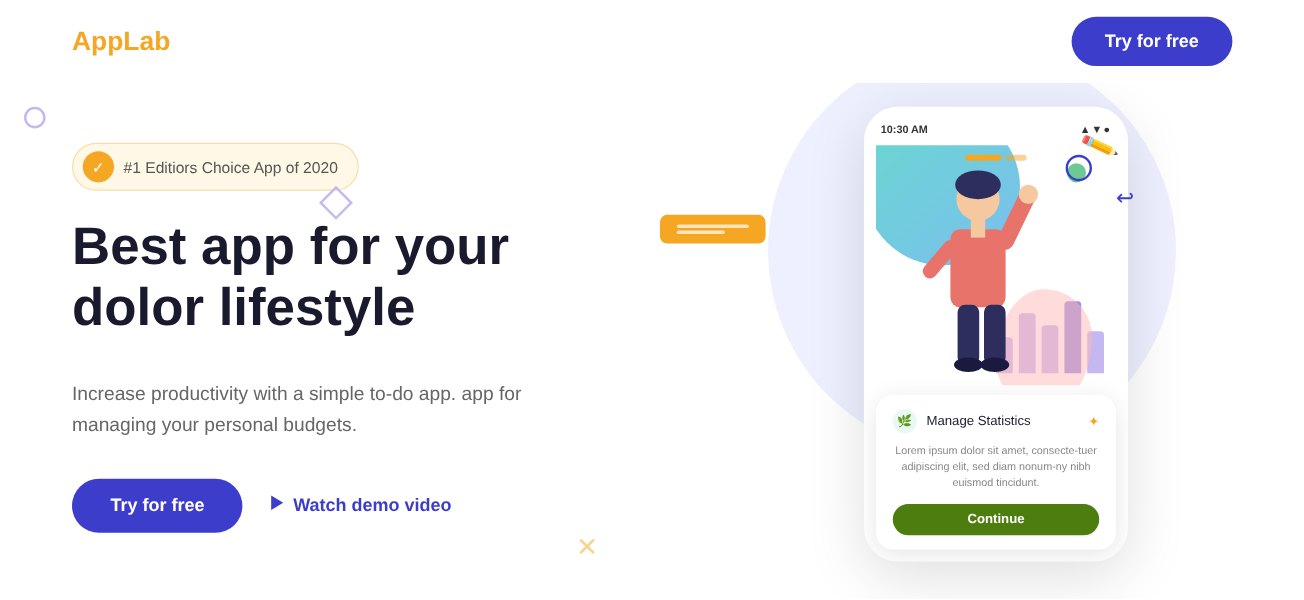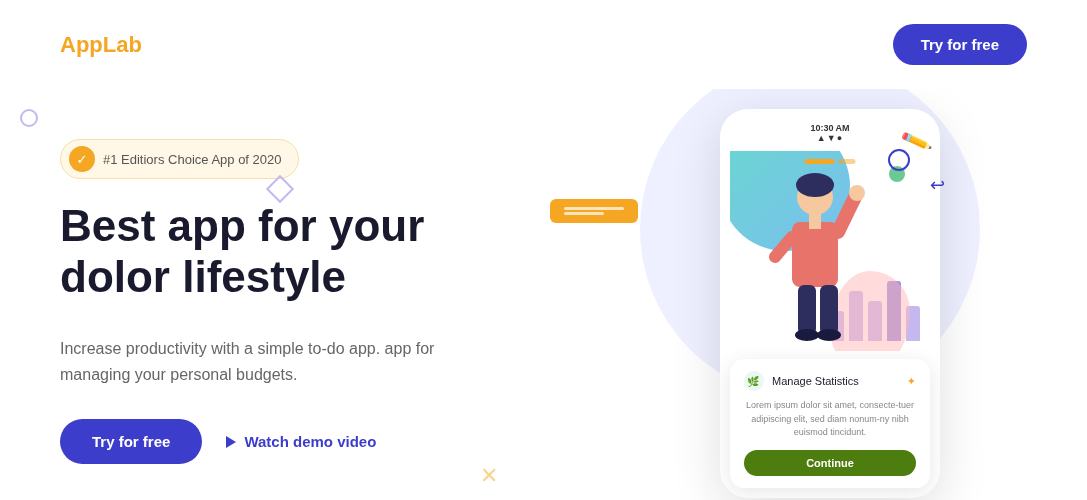--- a/index.html
+++ b/index.html
@@ -3,21 +3,21 @@
   <meta charset="utf-8">
   <style>
     * { margin: 0; padding: 0; box-sizing: border-box; }
     body { font-family: 'Segoe UI', Arial, sans-serif; background: #fff; overflow: hidden; width: 1087px; height: 500px; }
 
     
     nav {
       display: flex;
       align-items: center;
       justify-content: space-between;
-      padding: 24px 60px;
+      padding: 14px 60px;
       background: #fff;
       position: relative;
       z-index: 10;
     }
     .logo {
       font-size: 22px;
       font-weight: 700;
       color: #1a1a2e;
     }
     .logo span { color: #f5a623; }
@@ -156,21 +156,21 @@
       cursor: pointer;
     }
     .btn-watch {
       background: none;
       border: none;
       color: #3d3dcc;
       font-size: 15px;
       font-weight: 600;
       cursor: pointer;
       display: flex;
-      align-items: center;
+      align-items: flex-start;
       gap: 8px;
     }
     .play-icon {
       width: 0;
       height: 0;
       border-style: solid;
       border-width: 6px 0 6px 10px;
       border-color: transparent transparent transparent #3d3dcc;
       display: inline-block;
     }
@@ -207,21 +207,20 @@
       padding: 14px 10px 10px;
       z-index: 2;
       overflow: hidden;
     }
     .phone-status {
       display: flex;
       justify-content: space-between;
       align-items: center;
       padding: 0 4px;
       margin-bottom: 8px;
-      flex-direction: column;
     }
     .phone-time { font-size: 9px; color: #333; font-weight: 600; }
     .phone-icons { font-size: 9px; color: #333; letter-spacing: 1px; }
 
     
     .phone-illustration {
       width: 100%;
       height: 200px;
       position: relative;
       overflow: hidden;

